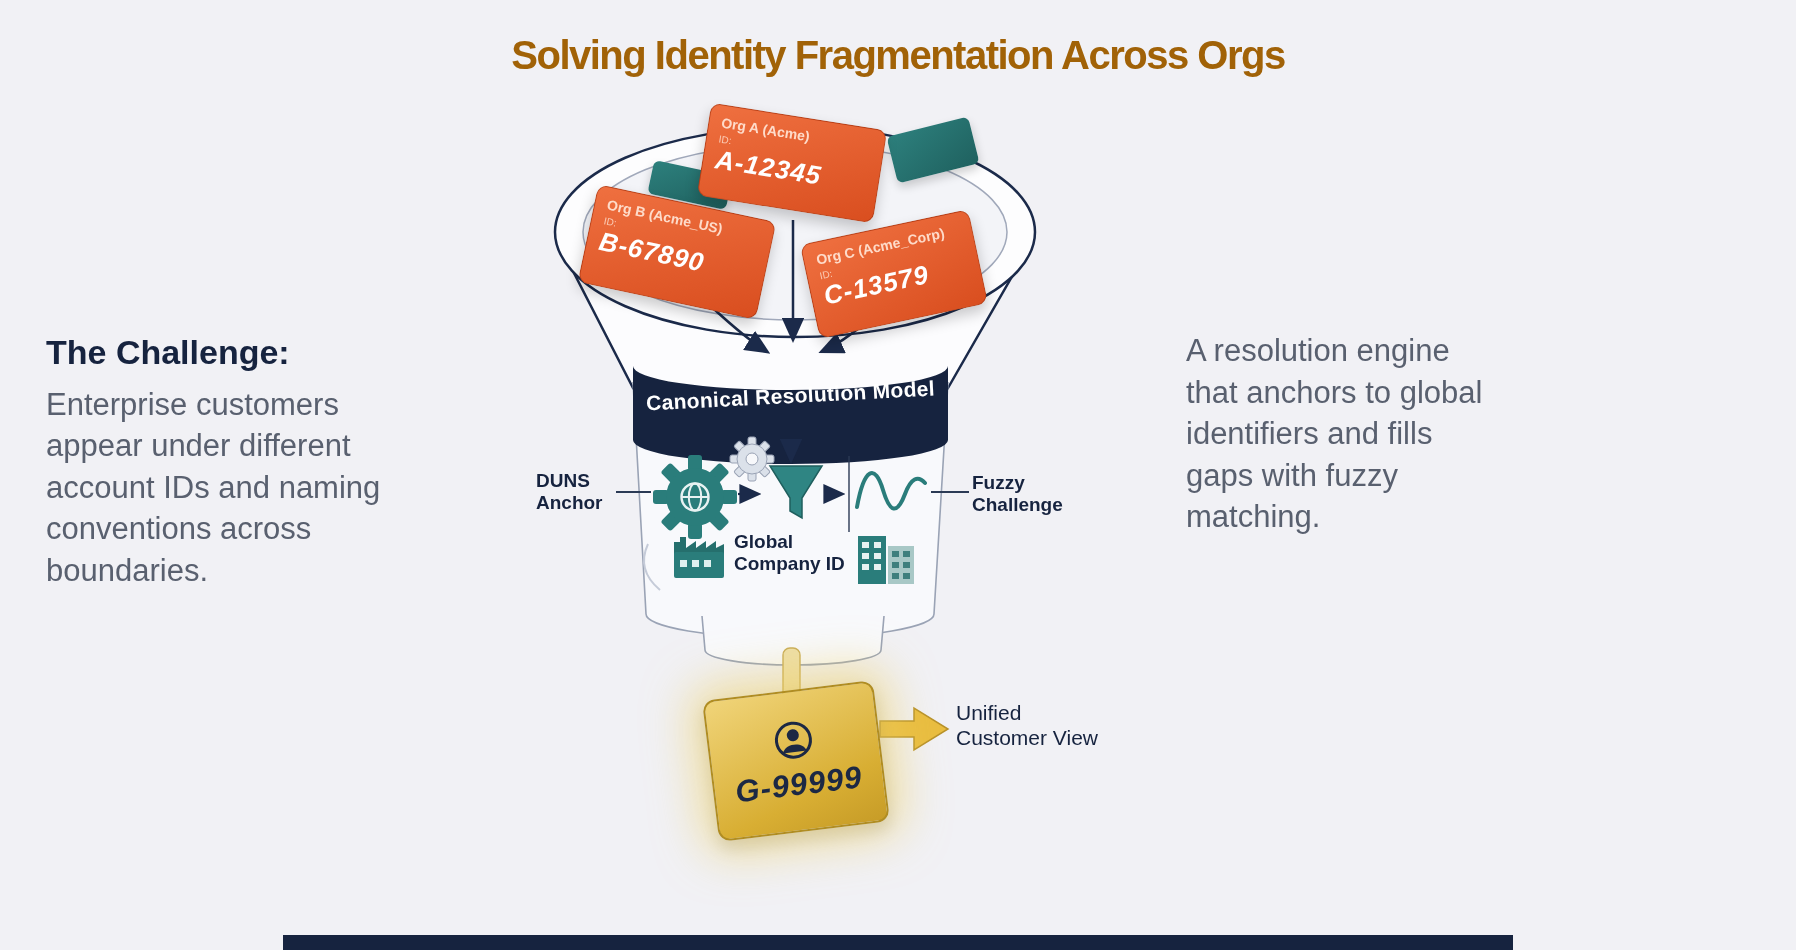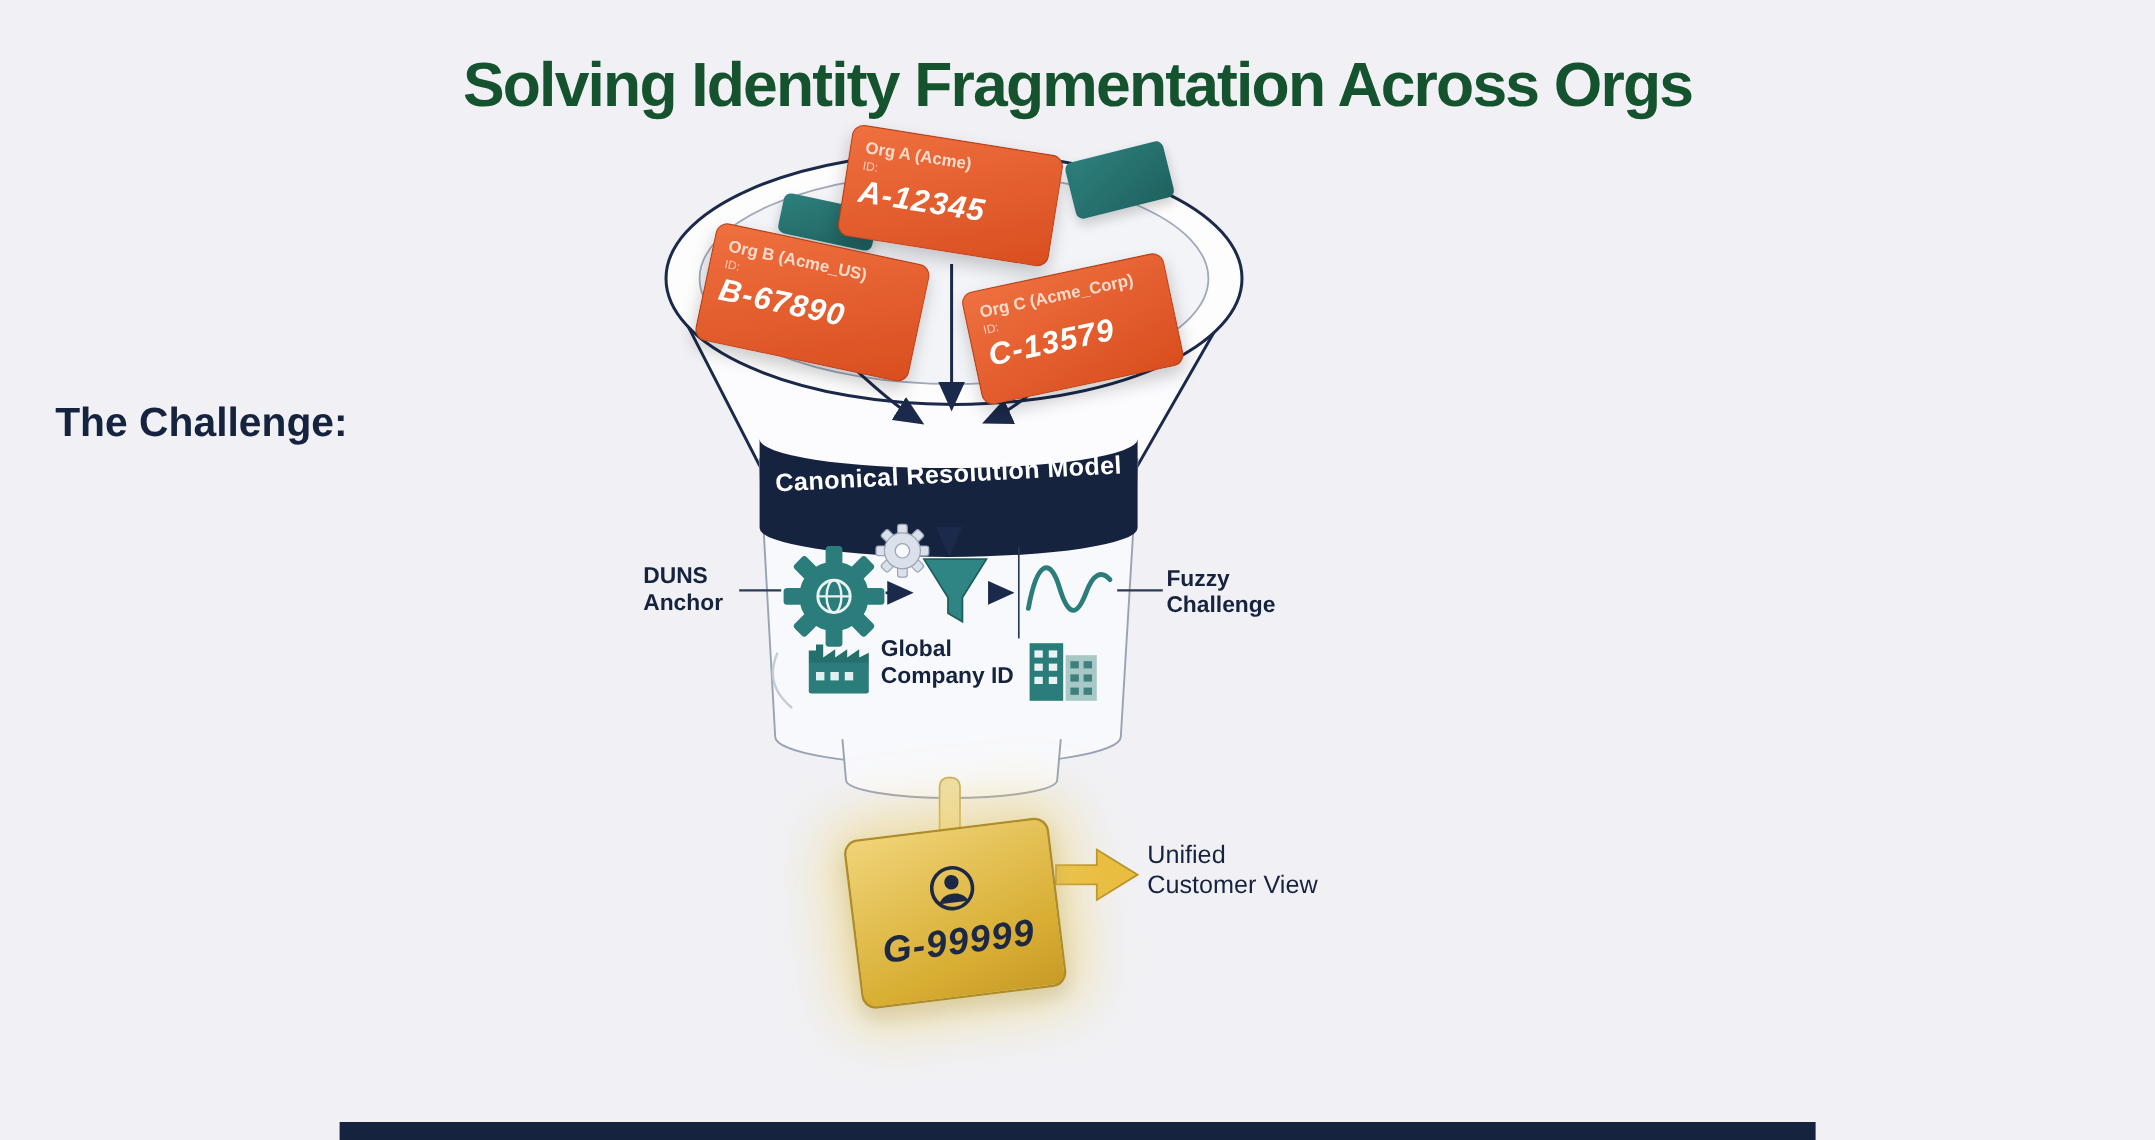--- a/index.html
+++ b/index.html
@@ -6,21 +6,21 @@
   body{
     width:1796px;height:950px;position:relative;overflow:hidden;
     background:#f1f1f5;
     font-family:"Liberation Sans", sans-serif;
     color:#16233f;
   }
   .abs{position:absolute;}
   
   .page-title{
     top:6px;left:0;width:1796px;text-align:center;
-    font-size:52px;font-weight:bold;letter-spacing:-1.5px;color:#14532d;
+    font-size:40px;font-weight:bold;letter-spacing:-1.5px;color:#a16207;
   }
   
   .panel{line-height:1.34;}
   .panel .heading{font-size:34px;font-weight:bold;color:#16233f;margin-bottom:8px;}
   .panel .body{font-size:31px;color:#59606f;white-space:pre-line;}
   .panel-left{left:46px;top:330px;width:430px;}
   .panel-right{left:1186px;top:330px;width:360px;}
   
   .diagram-svg{left:0;top:0;width:1796px;height:950px;}
   
@@ -184,23 +184,33 @@
     </g>
   </g>
 
   <polygon points="880,721 914,721 914,708 948,729 914,750 914,737 880,737" fill="#e9bd40" stroke="#b8922a" stroke-width="1.5"></polygon>
 </svg>
 
 <h1 class="abs page-title">Solving Identity Fragmentation Across Orgs</h1>
 
 <div class="abs panel panel-left">
   <div class="heading">The Challenge:</div>
+  <div class="body">Enterprise customers
+appear under different
+account IDs and naming
+conventions across
+boundaries.</div>
 </div>
 
 <div class="abs panel panel-right">
+  <div class="body">A resolution engine
+that anchors to global
+identifiers and fills
+gaps with fuzzy
+matching.</div>
 </div>
 
 <div class="abs teal-chip chip-1"></div>
 <div class="abs teal-chip chip-2"></div>
 
 <div class="abs org-card card-a">
   <div class="org-name">Org A (Acme)</div>
   <div class="id-prefix">ID:</div>
   <div class="id-value">A-12345</div>
 </div>

